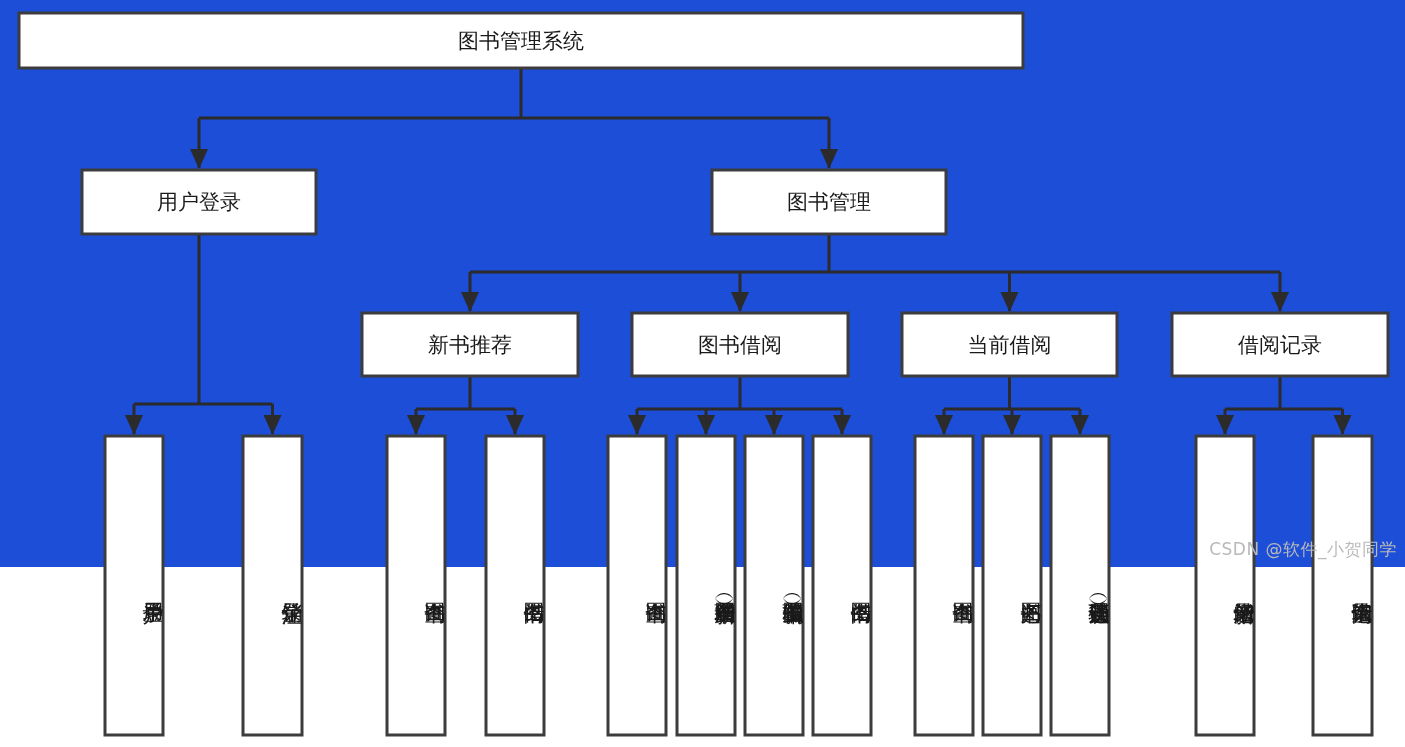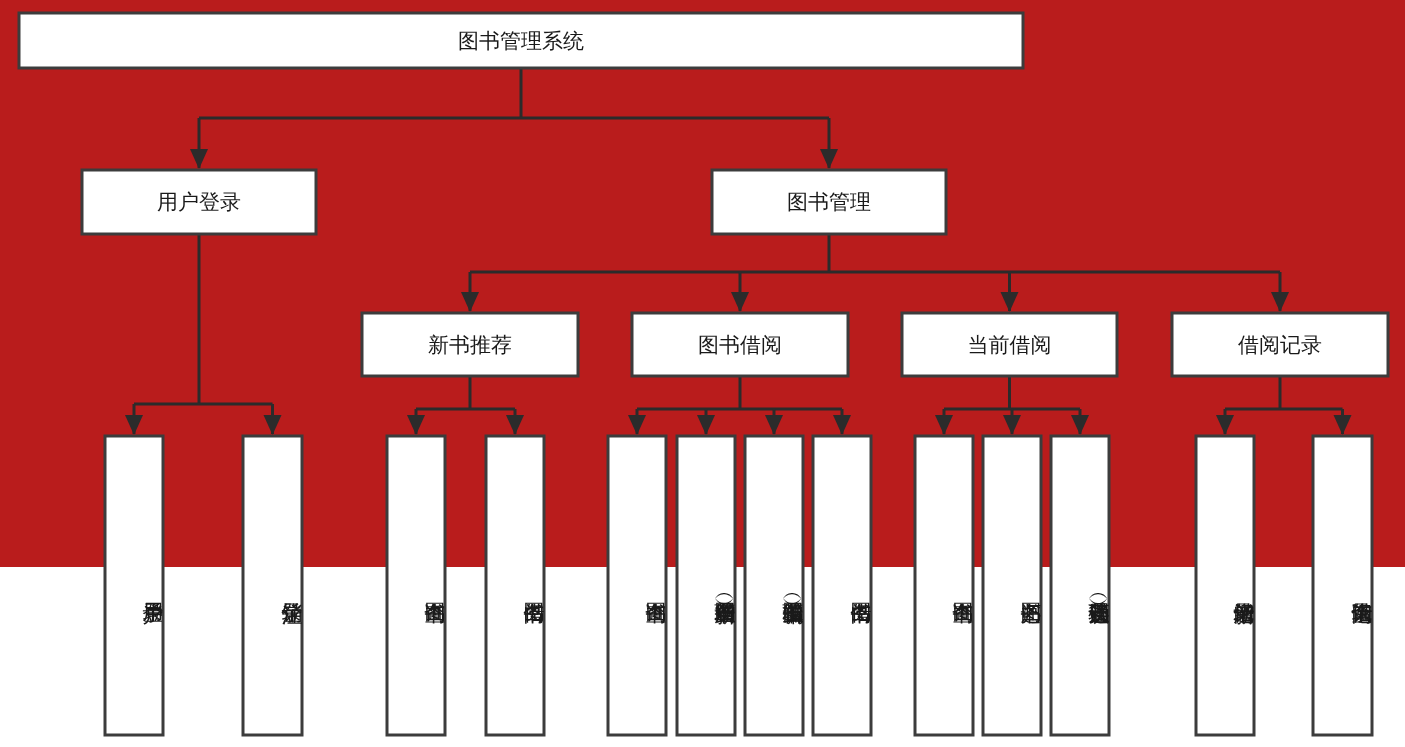--- a/index.html
+++ b/index.html
@@ -11,21 +11,21 @@
   body {
     width: 1405px;
     height: 747px;
     font-family: "DejaVu Sans", "Liberation Sans", sans-serif;
     overflow: hidden;
   }
   #diagram-root {
     position: relative;
     width: 1405px;
     height: 567px;
-    background: #b91c1c;
+    background: #1d4ed8;
   }
   svg.diagram-canvas {
     position: absolute;
     top: 0;
     left: 0;
     width: 1405px;
     height: 747px;
     display: block;
   }
   .node-box {
@@ -176,13 +176,14 @@
       <div class="vtext-wrap" style="left: 608px; top: 442px; width: 58px; height: 287px;">查询图书</div>
       <div class="vtext-wrap" style="left: 677px; top: 442px; width: 58px; height: 287px;">新增图书（管理员）</div>
       <div class="vtext-wrap" style="left: 745px; top: 442px; width: 58px; height: 287px;">编辑图书（管理员）</div>
       <div class="vtext-wrap" style="left: 813px; top: 442px; width: 58px; height: 287px;">借阅图书</div>
       <div class="vtext-wrap" style="left: 915px; top: 442px; width: 58px; height: 287px;">查询图书</div>
       <div class="vtext-wrap" style="left: 983px; top: 442px; width: 58px; height: 287px;">归还图书</div>
       <div class="vtext-wrap" style="left: 1051px; top: 442px; width: 58px; height: 287px;">确认归还（管理员）</div>
       <div class="vtext-wrap" style="left: 1196px; top: 442px; width: 58px; height: 287px;">新增借阅记录</div>
       <div class="vtext-wrap" style="left: 1313px; top: 442px; width: 59px; height: 287px;">查询借阅记录</div>
     </div>
+  <div class="watermark">CSDN @软件_小贺同学</div>
 </div>
 
 </body></html>

